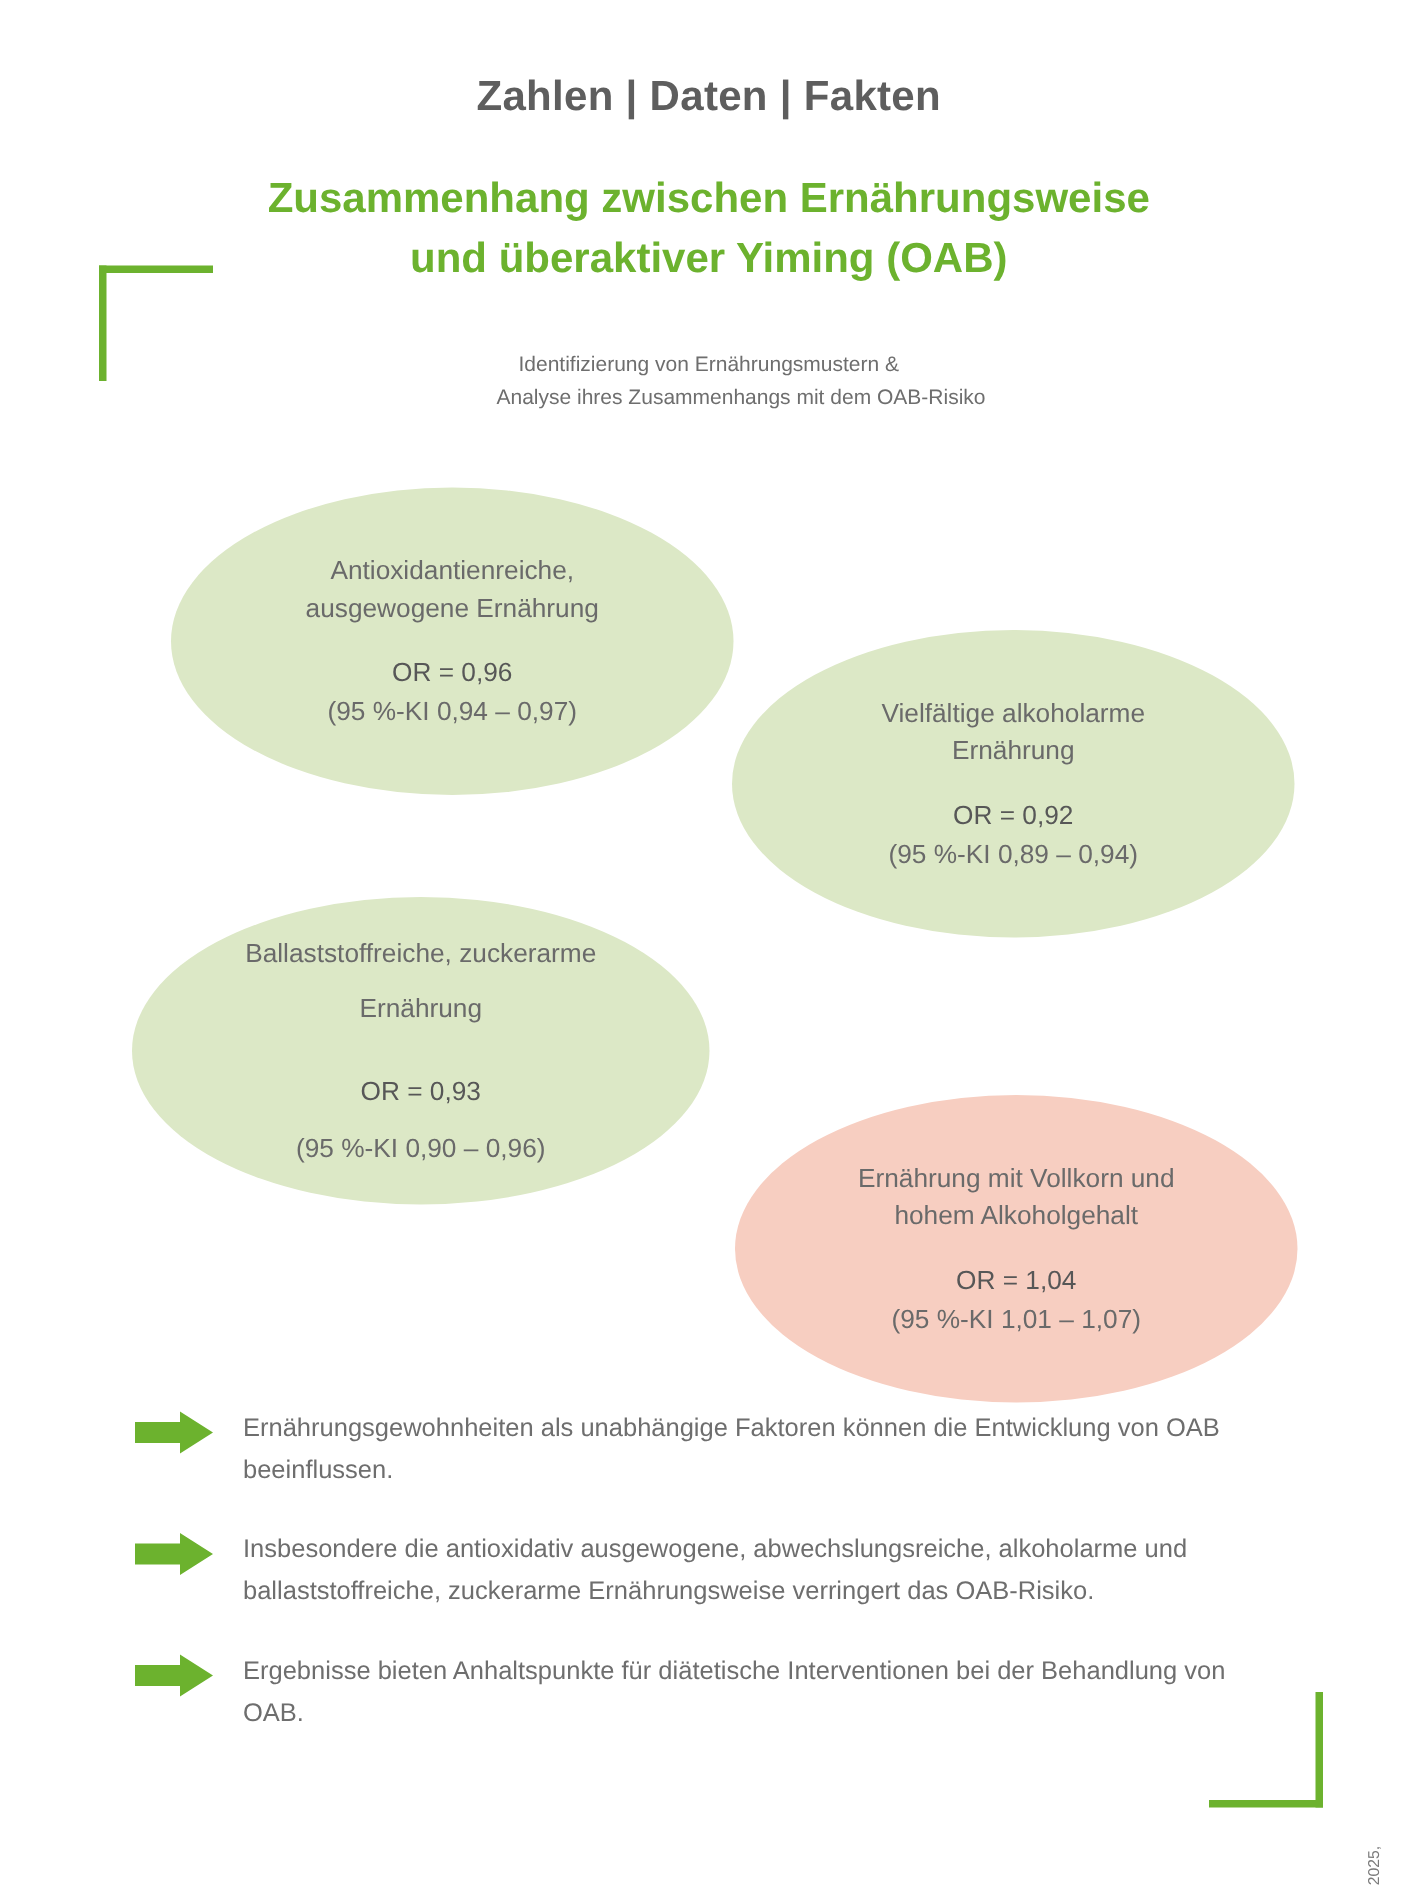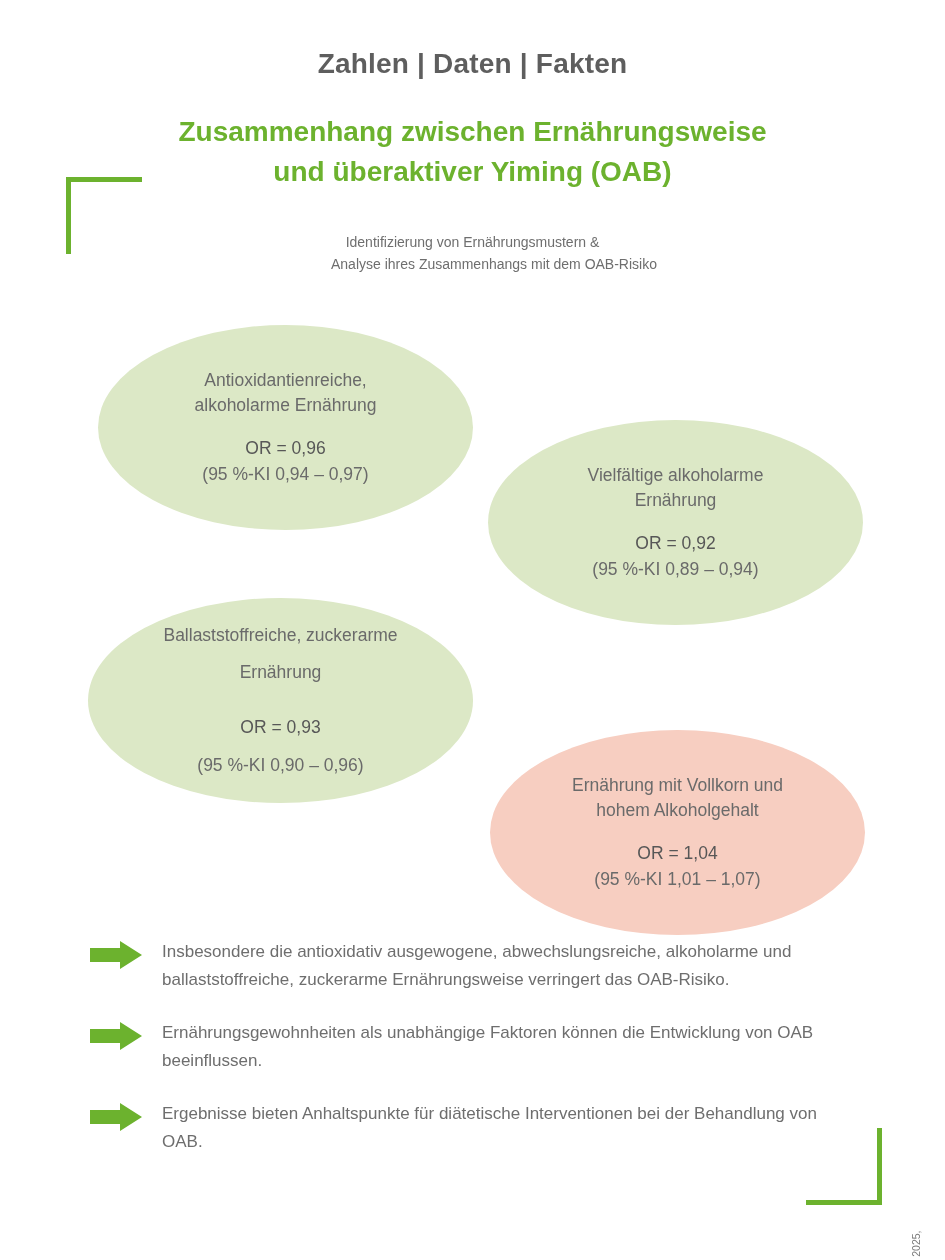--- a/index.html
+++ b/index.html
@@ -99,21 +99,21 @@
   .ellipse.green { background: #dce8c6; }
   .ellipse.red   { background: #f7ceC1; }
   .ellipse .or {
     font-weight: normal;
     color: #575757;
     margin-top: 18px;
   }
   .ellipse .ci { margin-top: 1px; }
   .ellipse .lbl { display: block; }
 
-  #ellipse-1 { left: 98px;  top: 325px; width: 375px; height: 205px; }
+  #ellipse-1 { left: 114px;  top: 325px; width: 375px; height: 205px; }
   #ellipse-2 { left: 488px; top: 420px; width: 375px; height: 205px; }
   #ellipse-3 { left: 88px;  top: 598px; width: 385px; height: 205px; gap: 12px; }
   #ellipse-4 { left: 490px; top: 730px; width: 375px; height: 205px; }
 
   
   #takeaways {
     position: absolute;
     left: 90px;
     top: 938px;
     width: 760px;
@@ -168,21 +168,21 @@
     <span class="l2">und überaktiver Yiming (OAB)</span>
   </div>
 
   <div class="intro">
     <span class="l1">Identifizierung von Ernährungsmustern &amp;</span>
     <span class="l2">Analyse ihres Zusammenhangs mit dem OAB-Risiko</span>
   </div>
 
   <div class="ellipse green" id="ellipse-1">
     <span class="lbl">Antioxidantienreiche,</span>
-    <span class="lbl">alkoholarme Ernährung</span>
+    <span class="lbl">ausgewogene Ernährung</span>
     <span class="or">OR = 0,96</span>
     <span class="ci">(95 %-KI 0,94 – 0,97)</span>
   </div>
 
   <div class="ellipse green" id="ellipse-2">
     <span class="lbl">Vielfältige alkoholarme</span>
     <span class="lbl">Ernährung</span>
     <span class="or">OR = 0,92</span>
     <span class="ci">(95 %-KI 0,89 – 0,94)</span>
   </div>
@@ -195,45 +195,45 @@
   </div>
 
   <div class="ellipse red" id="ellipse-4">
     <span class="lbl">Ernährung mit Vollkorn und</span>
     <span class="lbl">hohem Alkoholgehalt</span>
     <span class="or">OR = 1,04</span>
     <span class="ci">(95 %-KI 1,01 – 1,07)</span>
   </div>
 
   <div id="takeaways">
+
+    <div class="takeaway">
+      <span class="arrow-icon">
+        <svg viewBox="0 0 52 30" width="52" height="30" aria-hidden="true">
+          <polygon points="0,8 30,8 30,1 52,15 30,29 30,22 0,22" fill="#6cb22e"></polygon>
+        </svg>
+      </span>
+      <span class="takeaway-text">Ernährungsgewohnheiten als unabhängige Faktoren können die Entwicklung von OAB beeinflussen.</span>
+    </div>
 
     <div class="takeaway">
       <span class="arrow-icon">
         <svg viewBox="0 0 52 30" width="52" height="30" aria-hidden="true">
           <polygon points="0,8 30,8 30,1 52,15 30,29 30,22 0,22" fill="#6cb22e"></polygon>
         </svg>
       </span>
       <span class="takeaway-text">Insbesondere die antioxidativ ausgewogene, abwechslungsreiche, alkoholarme und ballaststoffreiche, zuckerarme Ernährungsweise verringert das OAB-Risiko.</span>
     </div>
 
     <div class="takeaway">
       <span class="arrow-icon">
         <svg viewBox="0 0 52 30" width="52" height="30" aria-hidden="true">
           <polygon points="0,8 30,8 30,1 52,15 30,29 30,22 0,22" fill="#6cb22e"></polygon>
         </svg>
       </span>
-      <span class="takeaway-text">Ernährungsgewohnheiten als unabhängige Faktoren können die Entwicklung von OAB beeinflussen.</span>
-    </div>
-
-    <div class="takeaway">
-      <span class="arrow-icon">
-        <svg viewBox="0 0 52 30" width="52" height="30" aria-hidden="true">
-          <polygon points="0,8 30,8 30,1 52,15 30,29 30,22 0,22" fill="#6cb22e"></polygon>
-        </svg>
-      </span>
       <span class="takeaway-text">Ergebnisse bieten Anhaltspunkte für diätetische Interventionen bei der Behandlung von OAB.</span>
     </div>
 
   </div>
 
   <div id="source-credit">
     <span class="line">Quelle: Ding, Yiming et al. Frontiers in nutrition vol. 12 1554794, 13 May, 2025,</span>
     <span class="line">doi:10.3389/fnut.2025.1554794</span>
   </div>
 

